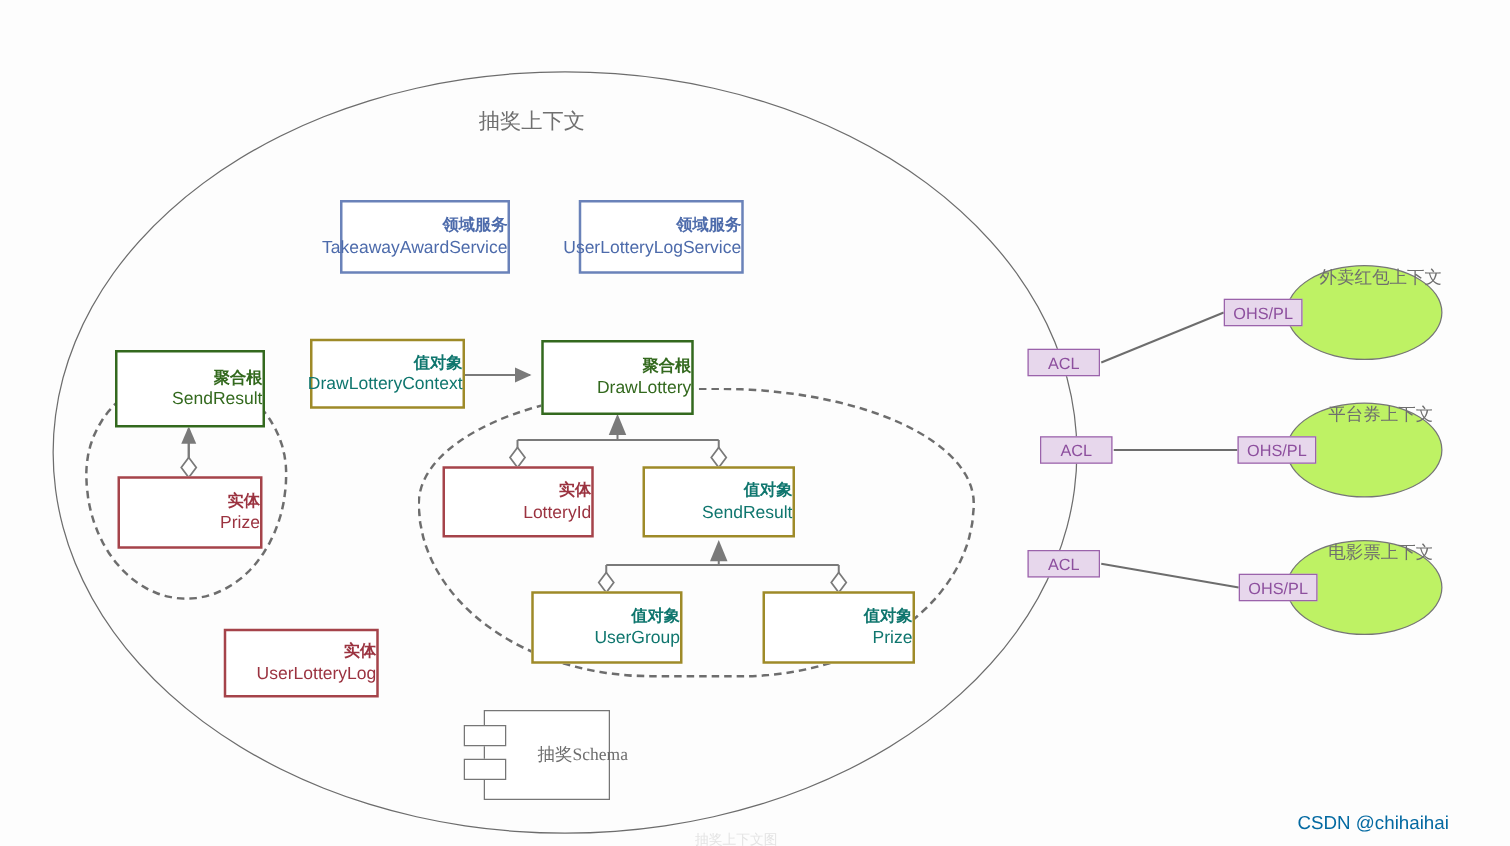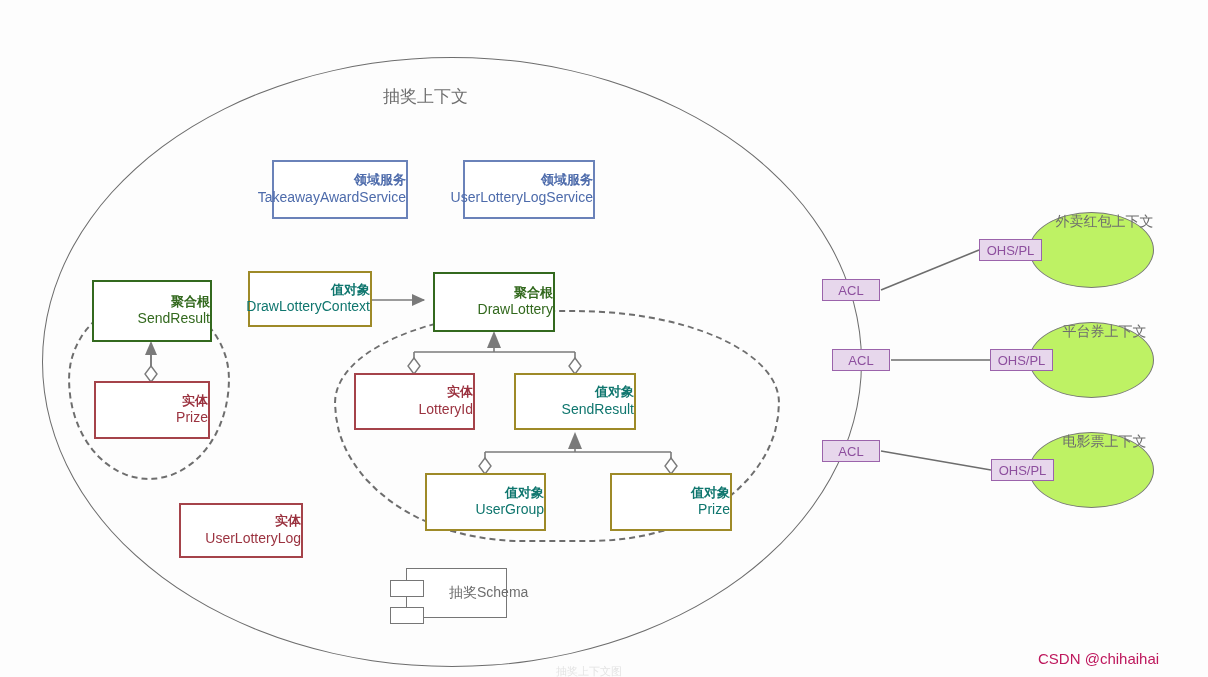--- a/index.html
+++ b/index.html
@@ -161,21 +161,21 @@
     background: #ffffff;
     left: -17px;
   }
   .comp-tab.t1 { top: 11px; }
   .comp-tab.t2 { top: 38px; }
 
   
   .watermark {
     position: absolute;
     font-size: 15px;
-    color: #be185d;
+    color: #0369a1;
     white-space: nowrap;
   }
   .edge-caption {
     position: absolute;
     font-size: 11px;
     color: #e4e4e4;
     white-space: nowrap;
   }
 </style>
 </head>
@@ -290,21 +290,21 @@
   <div class="node n-vo" style="left:425px; top:473px; width:121px; height:58px;">
     <div class="stereo">值对象</div>
     <div class="nm">UserGroup</div>
   </div>
 
   <div class="node n-vo" style="left:610px; top:473px; width:122px; height:58px;">
     <div class="stereo">值对象</div>
     <div class="nm">Prize</div>
   </div>
 
-  <div class="component" style="left:406px; top:568px; width:101px; height:50px;">
+  <div class="component" style="left:387px; top:568px; width:101px; height:72px;font-family:Liberation Serif, serif;">
     <span class="comp-tab t1"></span>
     <span class="comp-tab t2"></span>
     <span class="comp-label">抽奖Schema</span>
   </div>
 
   <div class="ext-ellipse" style="left:1029px; top:212px; width:125px; height:76px;">
     <span class="ext-label">外卖红包上下文</span>
   </div>
   <div class="chip" style="left:822px; top:279px; width:58px; height:22px;">
     <span>ACL</span>

